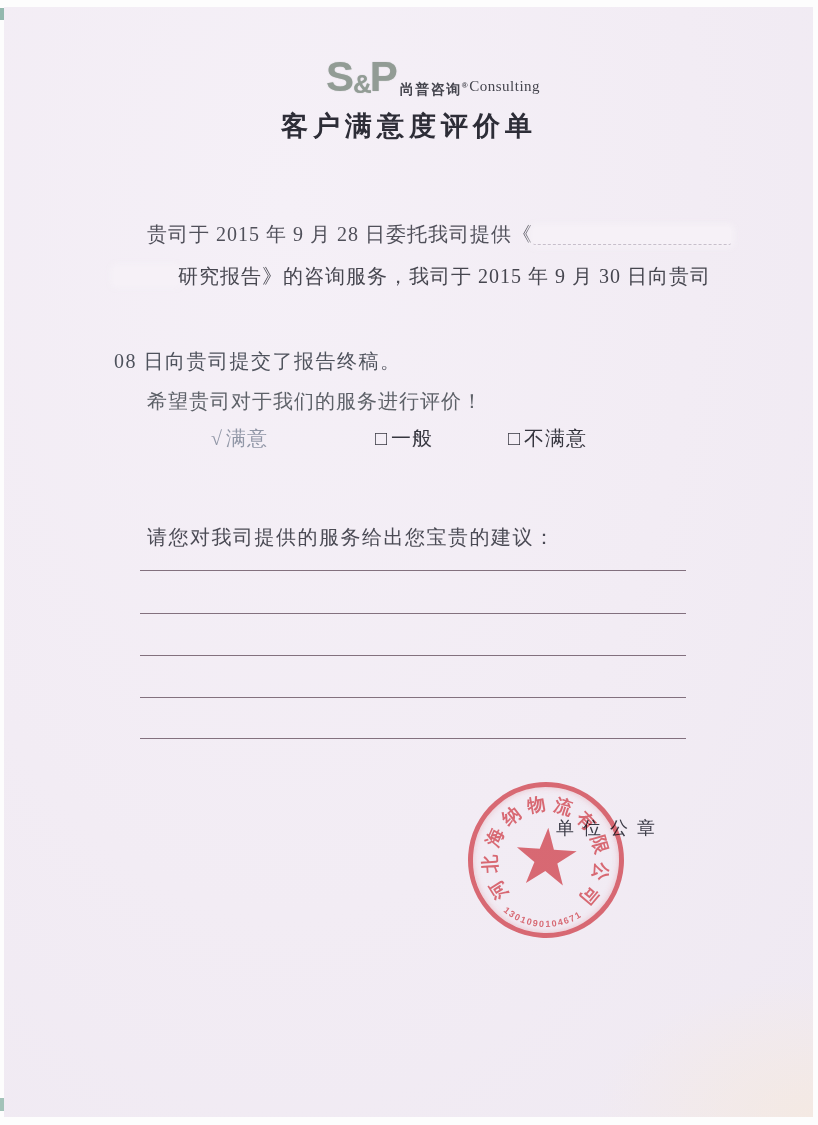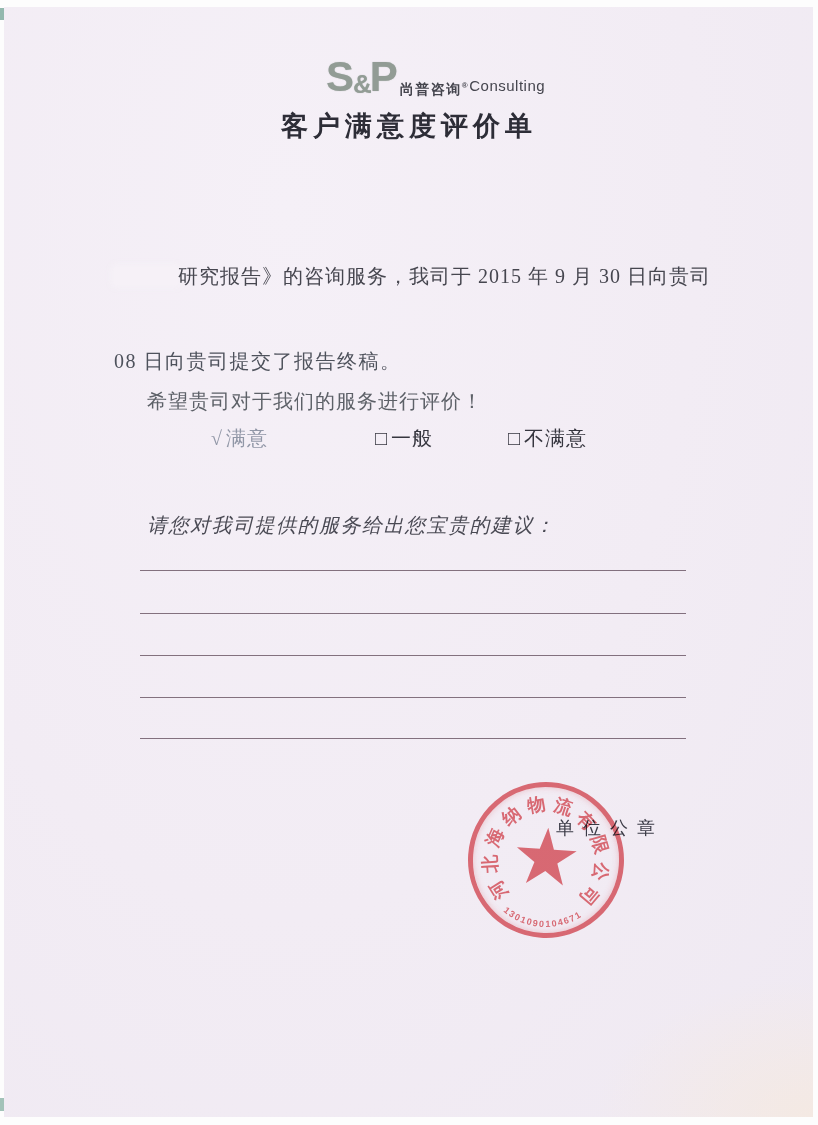--- a/index.html
+++ b/index.html
@@ -20,33 +20,33 @@
   .artifact.a-bottom { left:0; top:1098px; width:4px; height:13px; background:#7aa89a; opacity:.7; }
 
   
   .logo { position:absolute; left:326px; top:56px; display:flex; align-items:flex-end; z-index:1; }
   .logo-sp { font-family:"Liberation Sans",sans-serif; font-weight:800; color:#929c95; letter-spacing:-3px; line-height:1; display:flex; align-items:flex-end; text-shadow:0 0 1px rgba(120,135,125,.5); }
   .logo-s, .logo-p { font-size:42px; }
   .logo-amp { font-size:26px; padding:0 1px 1px 2px; }
   .logo-right { margin-left:5px; display:flex; font-family:"Liberation Sans",sans-serif; color:#45454e; padding-bottom:1px; }
   .logo-cn { font-size:14px; font-weight:700; letter-spacing:1.5px; line-height:16px; }
   .logo-cn sup { font-size:8px; vertical-align:super; }
-  .logo-en { font-size:15px; line-height:16px; letter-spacing:.5px; }
+  .logo-en { font-size:15px; line-height:16px; letter-spacing:.5px;font-family:Liberation Serif, serif; }
 
   .title { position:absolute; left:0; top:108px; width:100%; text-align:center;
     font-size:27px; font-weight:700; letter-spacing:5px; color:#2d2d37; z-index:1; }
 
   .line { position:absolute; white-space:nowrap; z-index:1; font-size:20px; color:#44444e; }
   .l-salutation { left:114px; top:178px; font-size:21px; color:#3f3f4b; letter-spacing:1px; }
   .l-p1 { left:147px; top:221px; color:#50505a; letter-spacing:1px; }
   .l-p2 { left:114px; top:263px; color:#46464f; letter-spacing:1px; }
   .l-p3 { left:114px; top:306px; color:#585862; letter-spacing:2px; }
   .l-p4 { left:114px; top:348px; color:#4e525c; letter-spacing:1.5px; }
   .l-prompt { left:147px; top:388px; color:#5d6168; letter-spacing:1px; }
-  .l-suggest { left:147px; top:512px; color:#4a4a54; letter-spacing:1.5px;font-style:italic; }
+  .l-suggest { left:147px; top:524px; color:#4a4a54; letter-spacing:1.5px; }
 
   .redact { display:inline-block; border-radius:2px; background:#f6f1f7;
     box-shadow:0 0 6px 3px rgba(246,241,247,.95); vertical-align:-2px; }
   .r-co { width:54px; height:18px; }
   .r-title { width:198px; height:18px; border-bottom:1px dashed rgba(160,150,168,.55); vertical-align:-4px; }
   .r-proj { width:64px; height:18px; }
 
   .options { position:absolute; left:0; top:425px; width:100%; height:28px; z-index:1;margin-left:48px; }
   .option { position:absolute; white-space:nowrap; font-size:20px; letter-spacing:1px; }
   .opt-0 { left:163px; color:#9197a7; }
@@ -89,20 +89,21 @@
       </span>
     <span class="logo-right">
       <span class="logo-cn"><span>尚普咨询</span><sup>®</sup></span>
       <span class="logo-en">Consulting</span>
     </span>
   </div>
 
   <h1 class="title">客户满意度评价单</h1>
 
 
+  <div class="line l-p1"><span>贵司于 2015 年 9 月 28 日委托我司提供《</span><span class="redact r-title"></span></div>
 
   <div class="line l-p2"><span class="redact r-proj"></span><span>研究报告》的咨询服务，我司于 2015 年 9 月 30 日向贵司</span></div>
 
   <div class="line l-p4">08 日向贵司提交了报告终稿。</div>
   <div class="line l-prompt">希望贵司对于我们的服务进行评价！</div>
 
   <div class="options">
     <span class="option opt-0"><span class="mk">√</span><span>满意</span></span>
     <span class="option opt-1"><span class="mk">□</span><span>一般</span></span>
     <span class="option opt-2"><span class="mk">□</span><span>不满意</span></span>

